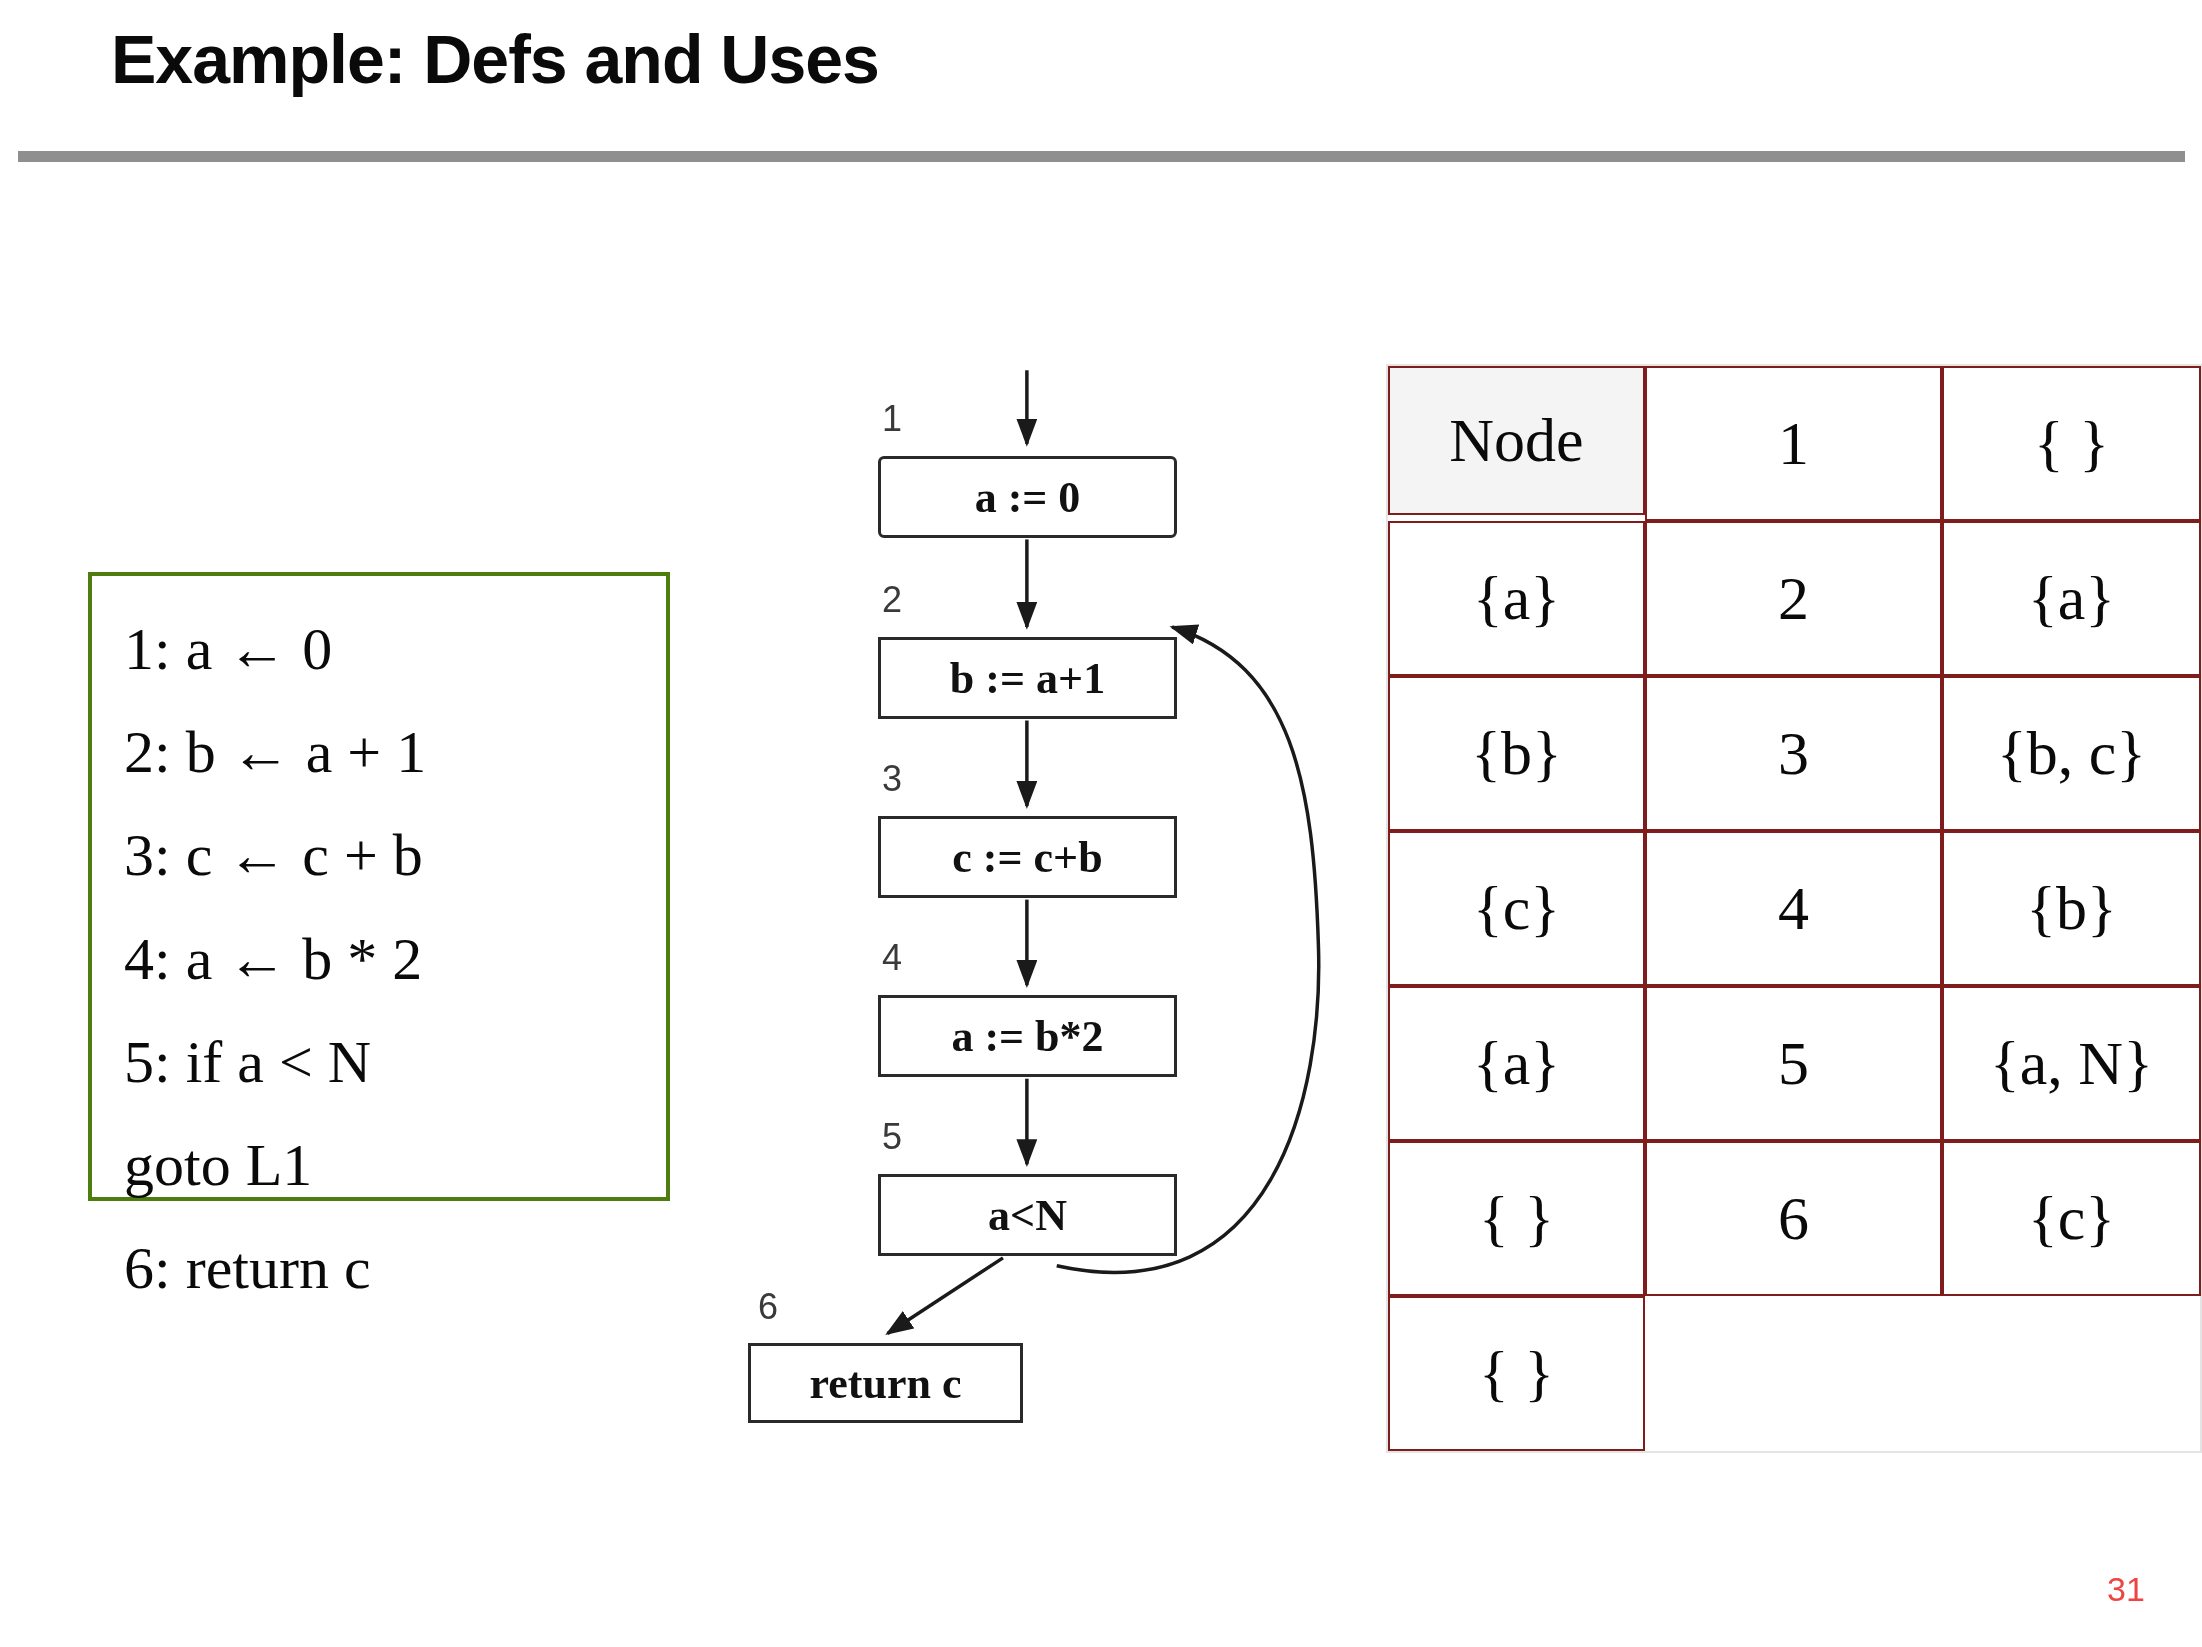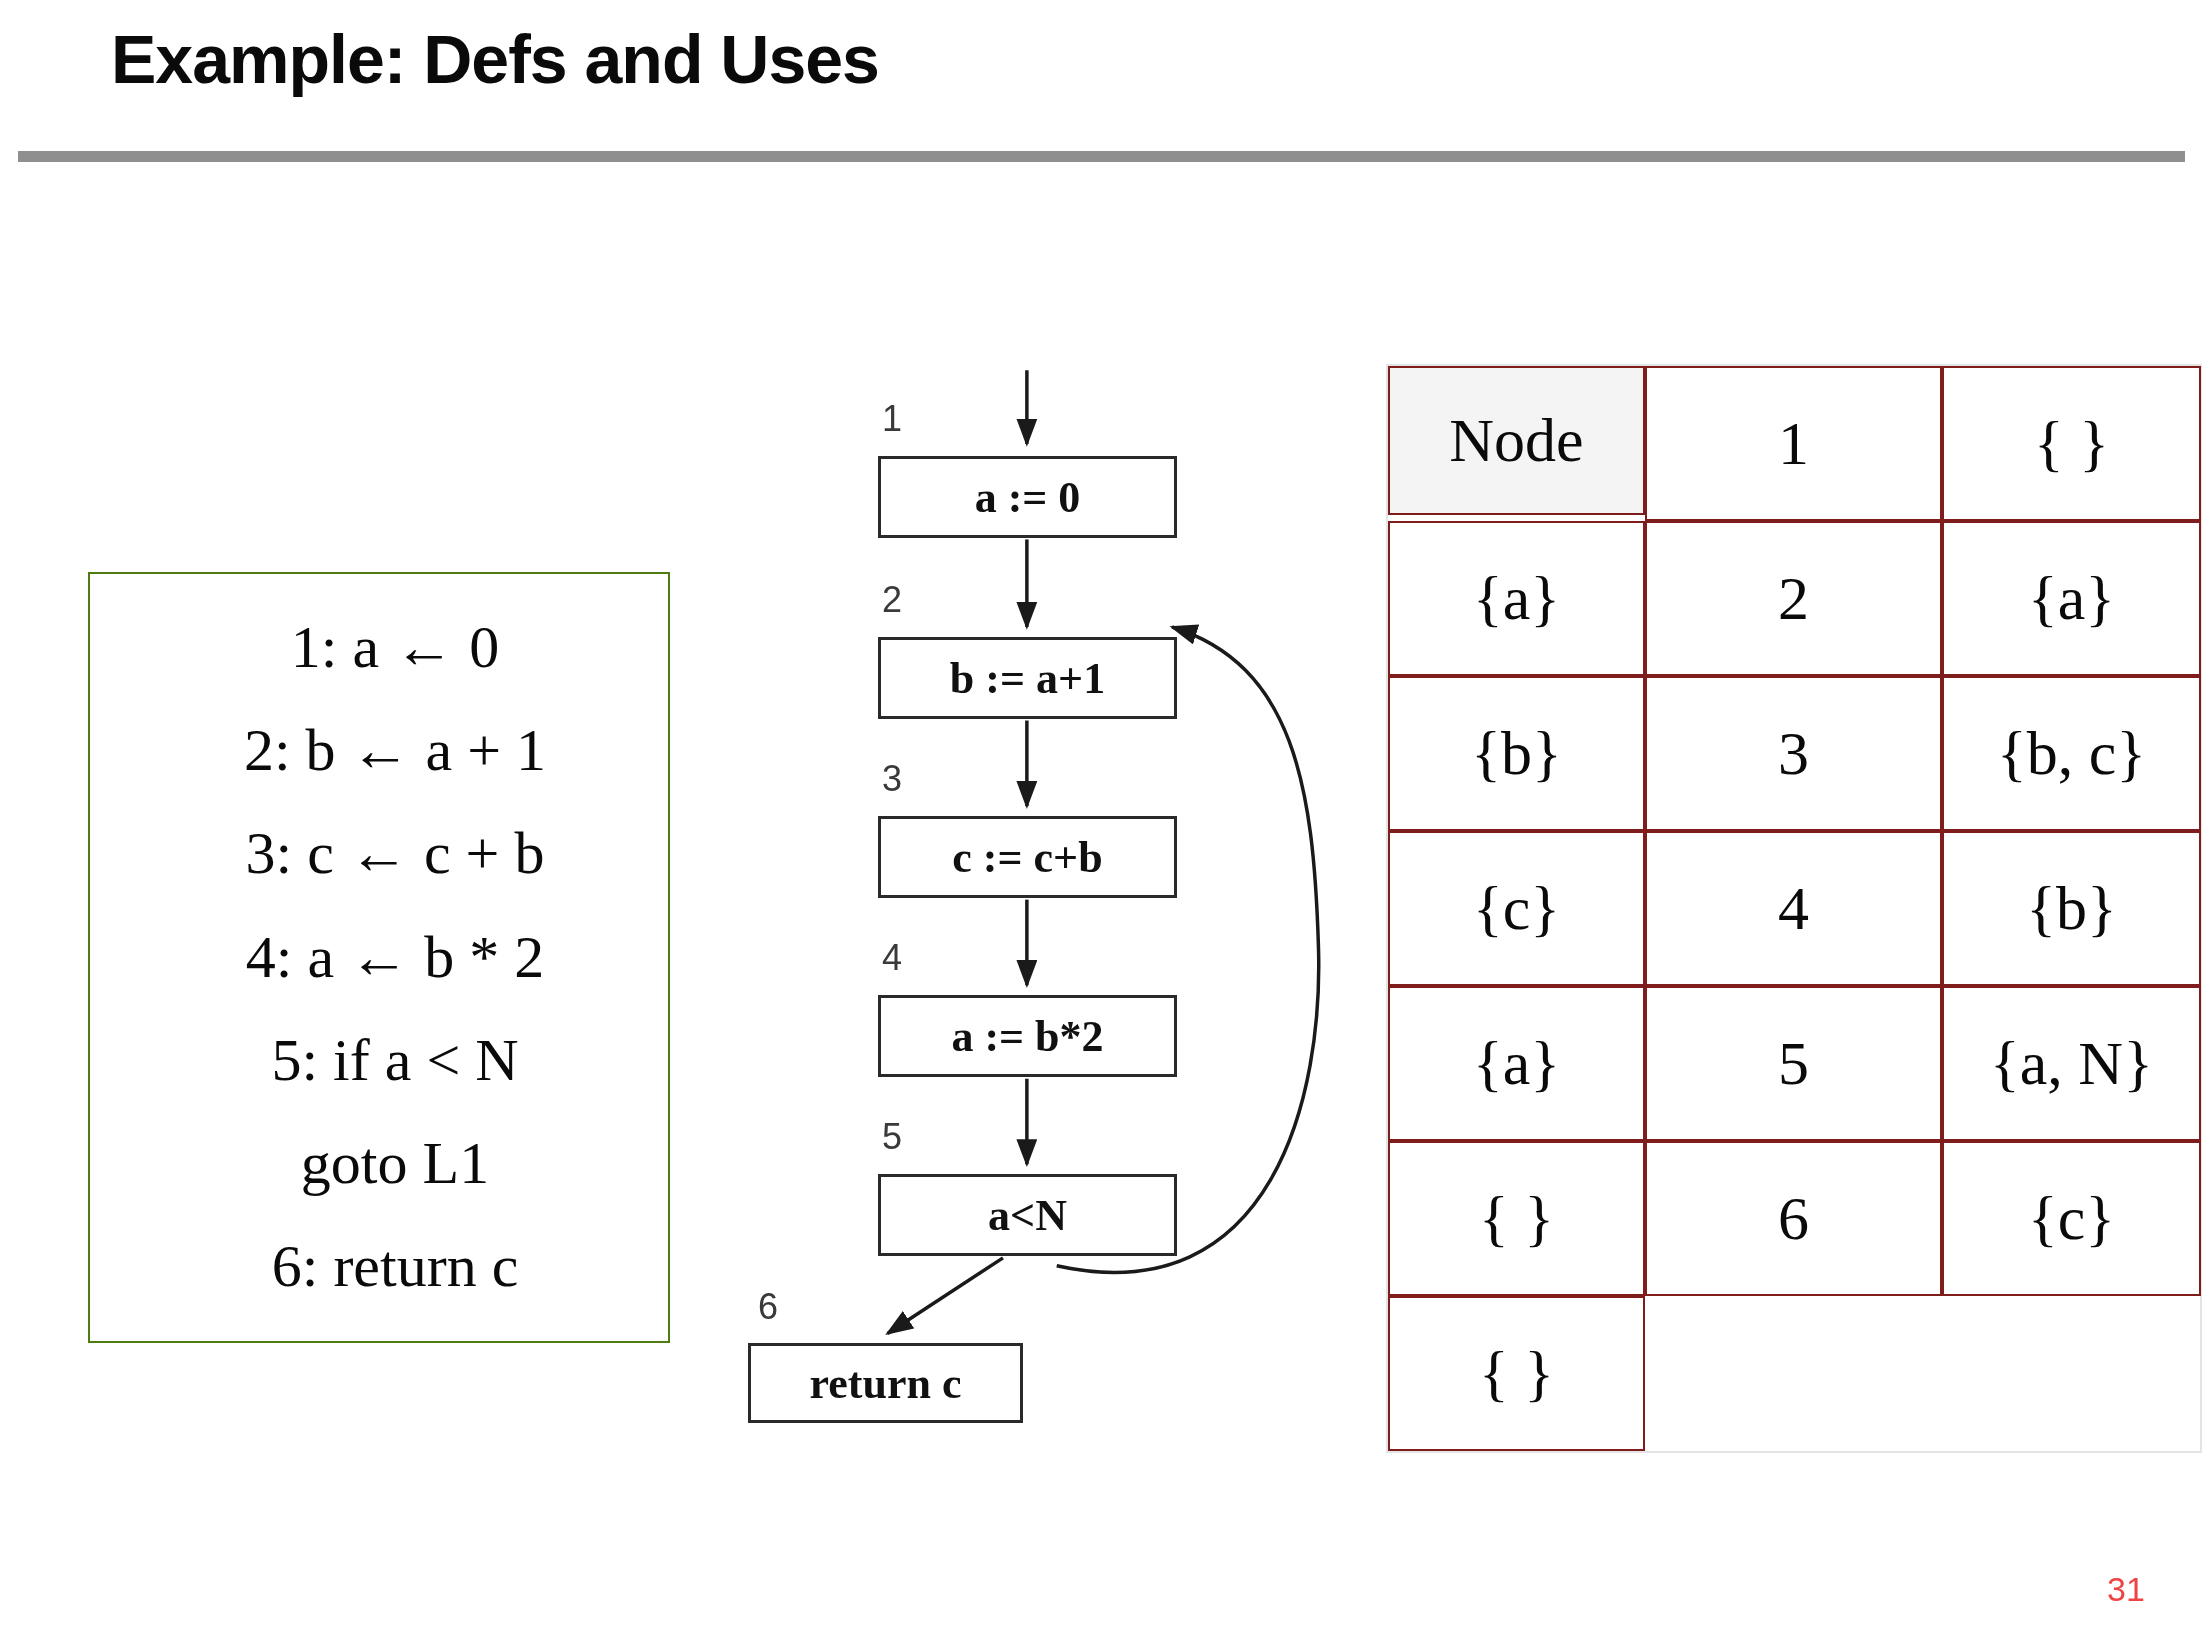--- a/index.html
+++ b/index.html
@@ -22,29 +22,28 @@
   .title-rule{
     position:absolute;
     left:18px; top:151px;
     width:2167px; height:11px;
     background:#8f8f8f;
   }
   
   .code-box{
     position:absolute;
     left:88px; top:572px;
-    width:582px; height:771px;
-    border:2px solid #4d7c0f;
+    width:582px; height:629px;
+    border:4px solid #4d7c0f;
     box-sizing:border-box;
     padding:22px 0 0 32px;
     font-family:"Liberation Serif", serif;
     font-size:60px;
     line-height:1.72;
     color:#0a0a0a;
-    text-align:center;
   }
   
   .cfg-node{
     position:absolute;
     width:299px; height:82px;
     border:3px solid #2a2a2a;
     box-sizing:border-box;
     background:#fff;
     display:flex;
     align-items:center;
@@ -124,21 +123,21 @@
     <line x1="1032" y1="372" x2="1032" y2="446" stroke="#1a1a1a" stroke-width="3.5" marker-end="url(#arrow)"></line>
     <line x1="1032" y1="542" x2="1032" y2="630" stroke="#1a1a1a" stroke-width="3.5" marker-end="url(#arrow)"></line>
     <line x1="1032" y1="724" x2="1032" y2="810" stroke="#1a1a1a" stroke-width="3.5" marker-end="url(#arrow)"></line>
     <line x1="1032" y1="904" x2="1032" y2="990" stroke="#1a1a1a" stroke-width="3.5" marker-end="url(#arrow)"></line>
     <line x1="1032" y1="1084" x2="1032" y2="1170" stroke="#1a1a1a" stroke-width="3.5" marker-end="url(#arrow)"></line>
     <line x1="1008" y1="1264" x2="892" y2="1340" stroke="#1a1a1a" stroke-width="3.5" marker-end="url(#arrow)"></line>
     <path d="M 1062 1272 C 1280 1320, 1330 1100, 1325 950 C 1320 790, 1300 668, 1178 630" fill="none" stroke="#1a1a1a" stroke-width="3.5" marker-end="url(#arrow)"></path>
   </svg>
 
   <div class="cfg-num" style="left:882px; top:398px;">1</div>
-  <div class="cfg-node" style="left:878px; top:456px;">a := 0</div>
+  <div class="cfg-node" style="left:878px; top:456px;border-radius:6px;">a := 0</div>
 
   <div class="cfg-num" style="left:882px; top:579px;">2</div>
   <div class="cfg-node" style="left:878px; top:637px;">b := a+1</div>
 
   <div class="cfg-num" style="left:882px; top:758px;">3</div>
   <div class="cfg-node" style="left:878px; top:816px;">c := c+b</div>
 
   <div class="cfg-num" style="left:882px; top:937px;">4</div>
   <div class="cfg-node" style="left:878px; top:995px;">a := b*2</div>
 

